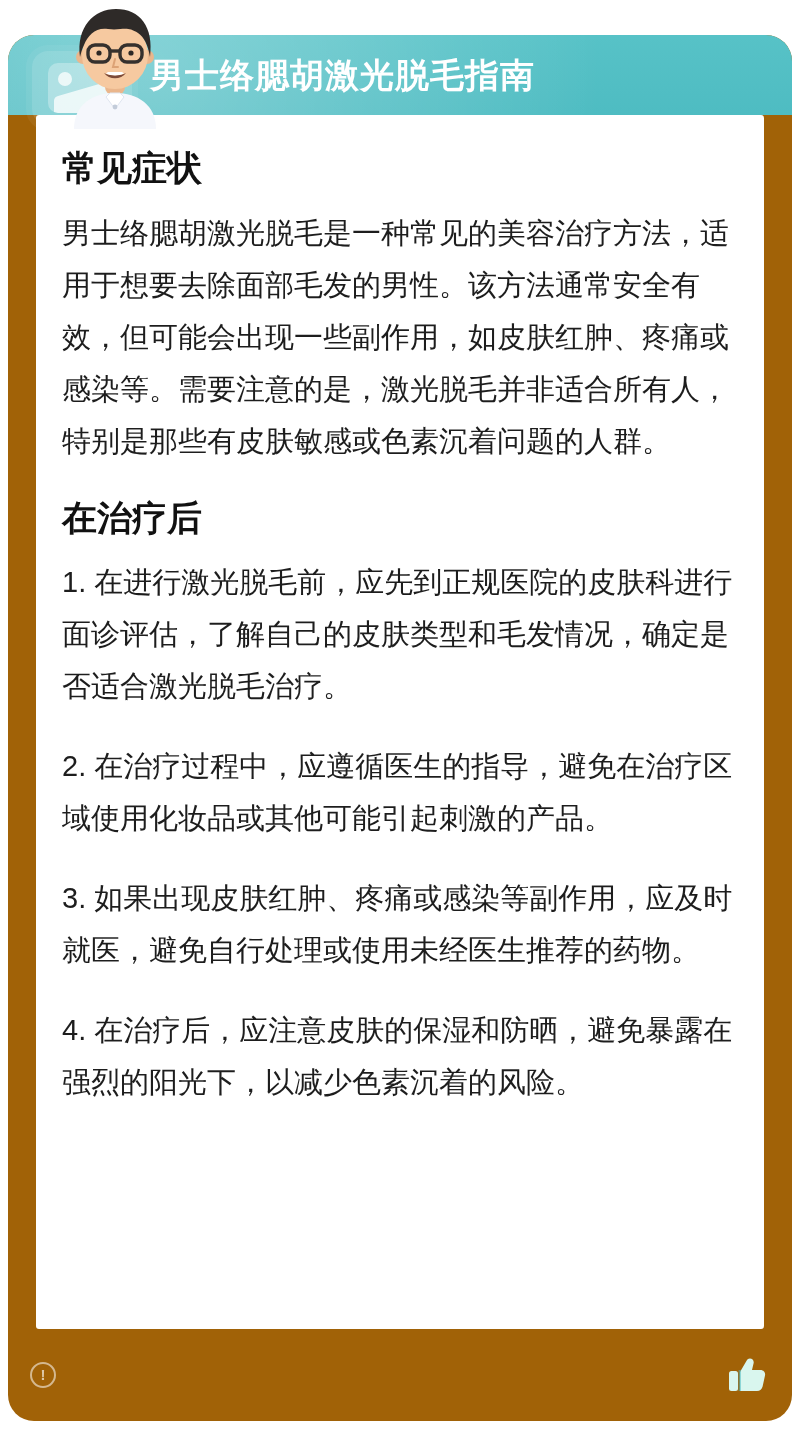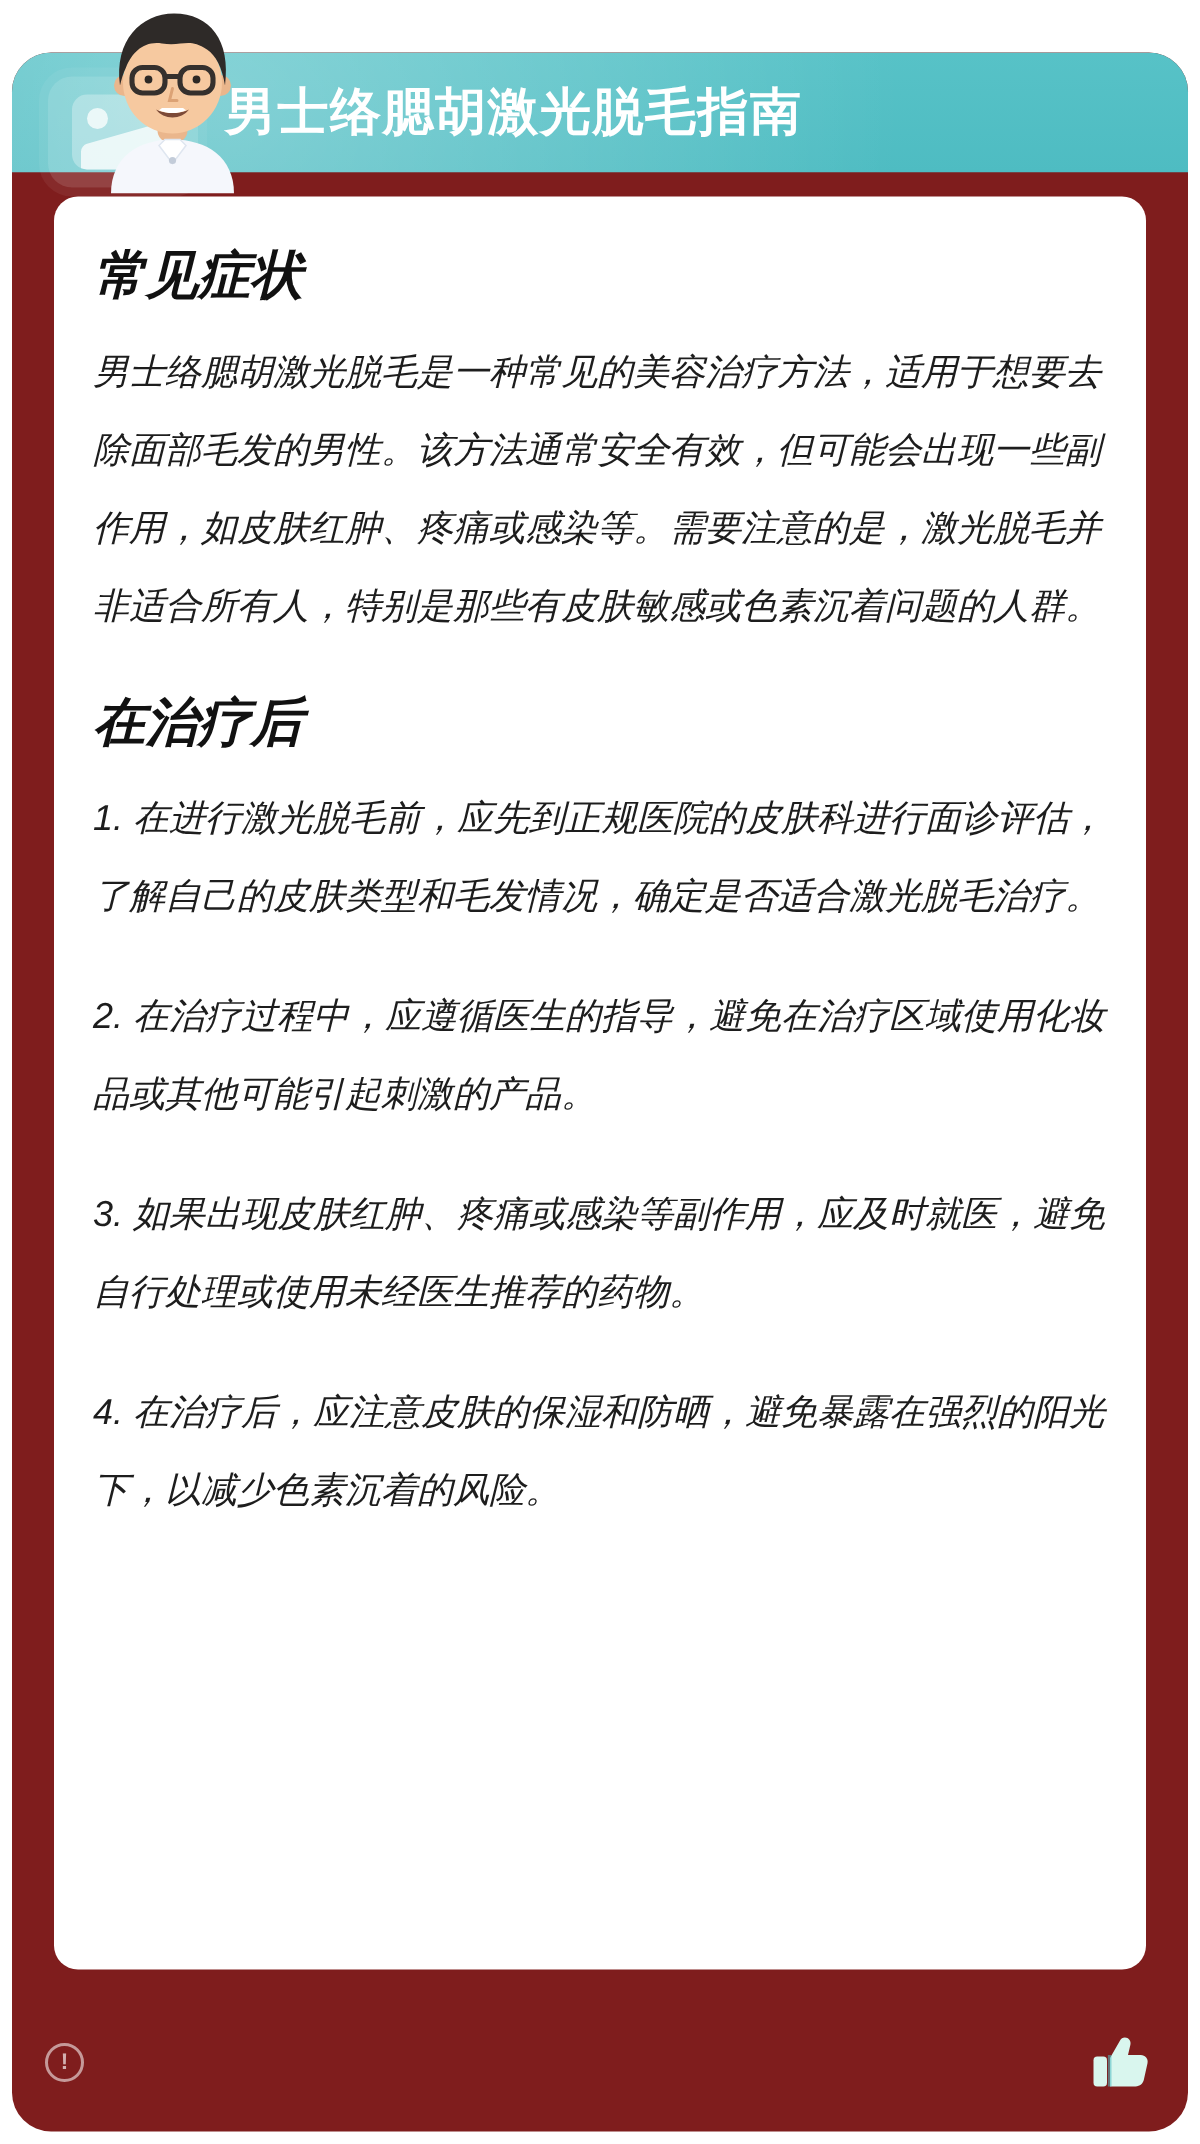--- a/index.html
+++ b/index.html
@@ -11,21 +11,21 @@
     font-family: "Liberation Sans", "DejaVu Sans", sans-serif;
     overflow: hidden;
   }
   .teal-card {
     position: absolute;
     left: 8px;
     right: 8px;
     top: 35px;
     bottom: 8px;
     border-radius: 26px;
-    background: #7f1d1d;
+    background: #a16207;
     display: flex;
     flex-direction: column;
     overflow: visible;
   }
   
   .header {
     position: relative;
     height: 80px;
     flex: none;
     border-radius: 26px 26px 0 0;
@@ -83,36 +83,35 @@
     line-height: 80px;
     font-size: 34px;
     font-weight: 700;
     color: #ffffff;
     letter-spacing: 1px;
     white-space: nowrap;
   }
   
   .white-card {
     flex: 1 1 auto;
-    margin: 16px 28px;
+    margin: 0 28px;
     background: #ffffff;
-    border-radius: 16px;
+    border-radius: 3px;
     padding: 6px 26px 18px 26px;
     overflow: hidden;
-    font-style: italic;
   }
   .white-card h2 {
     font-size: 35px;
     font-weight: 700;
     color: #111111;
     margin: 24px 0 8px 0;
     line-height: 1.3;
   }
   .white-card p {
-    font-size: 24px;
+    font-size: 29px;
     line-height: 52px;
     color: #1d1d1d;
     margin: 16px 0 28px 0;
   }
   .white-card p.dept {
     margin: 18px 0 6px 0;
   }
   
   .footer {
     flex: none;

